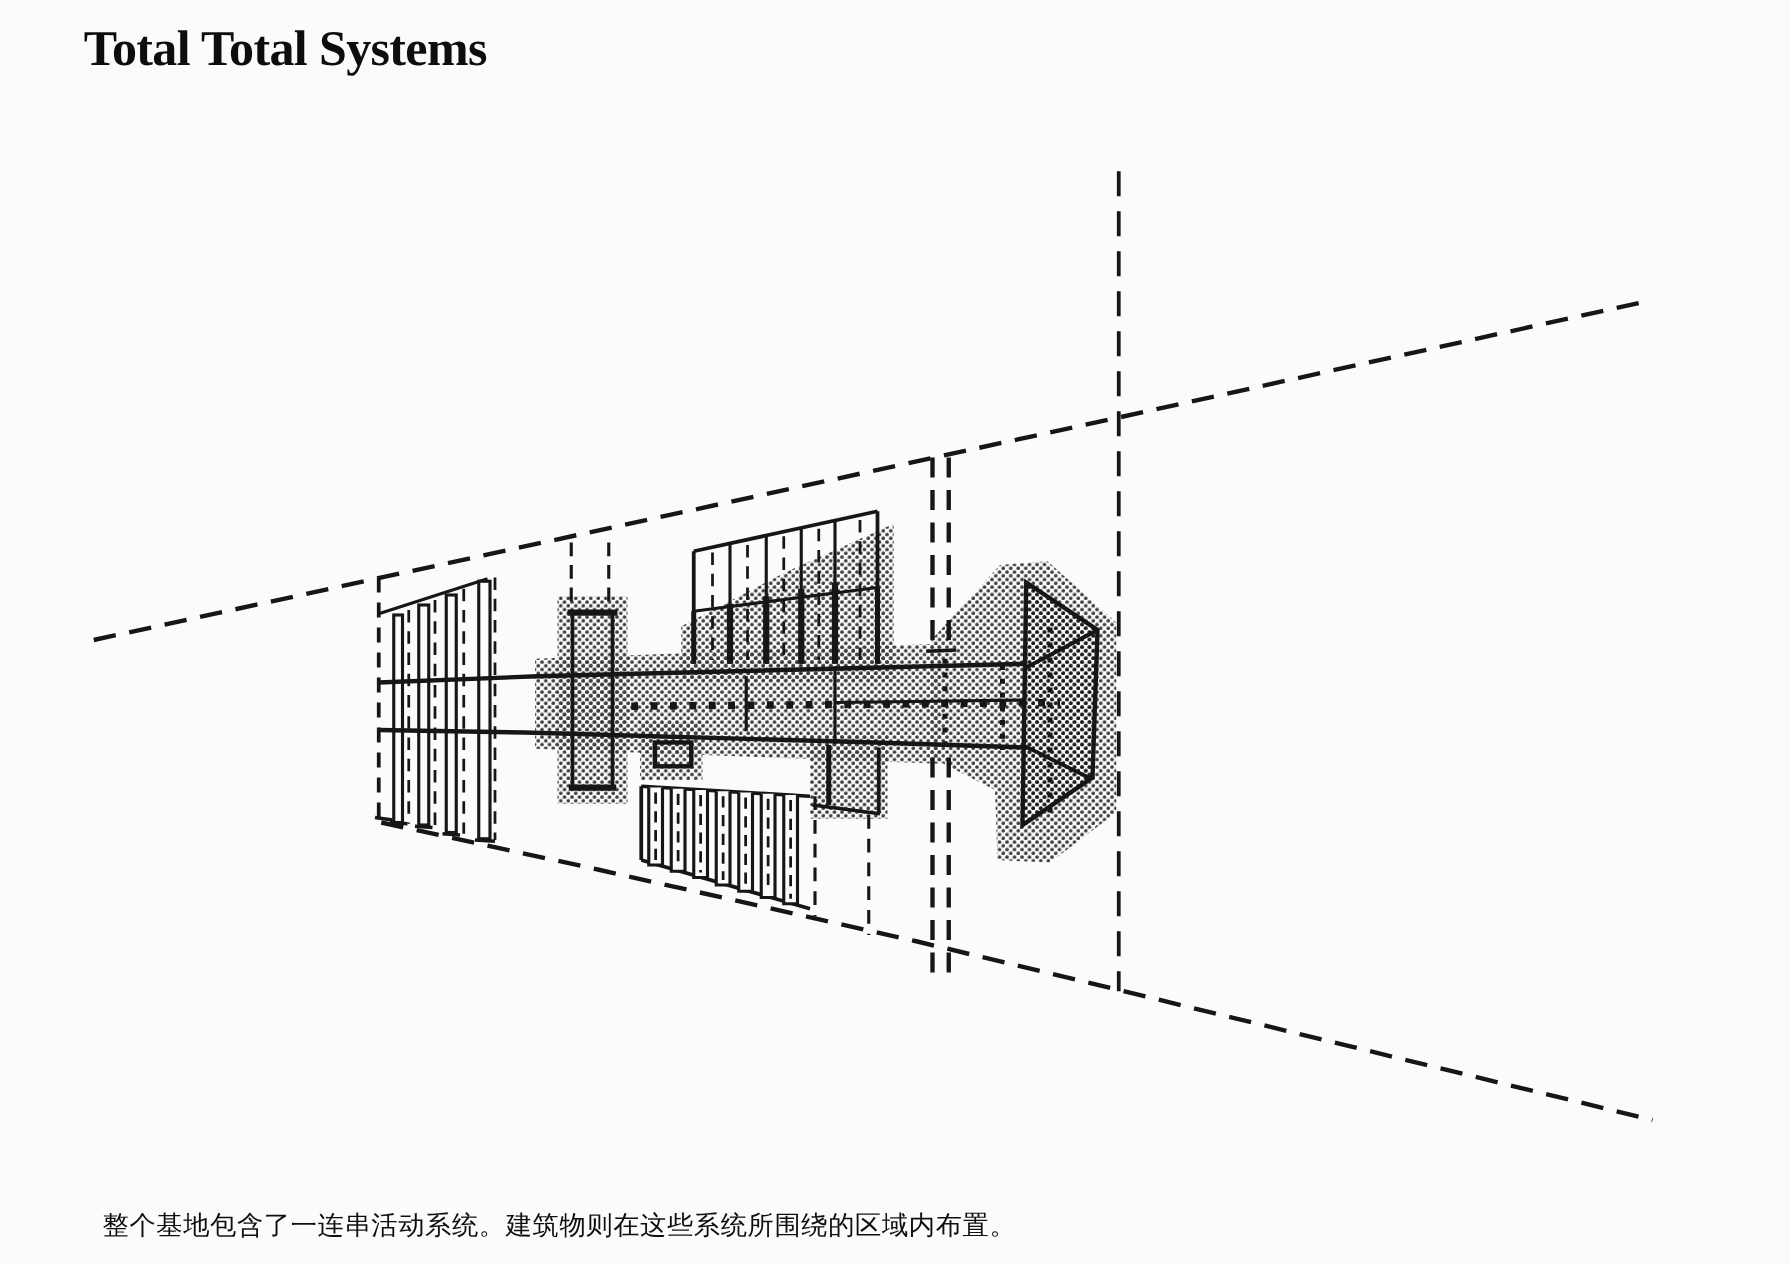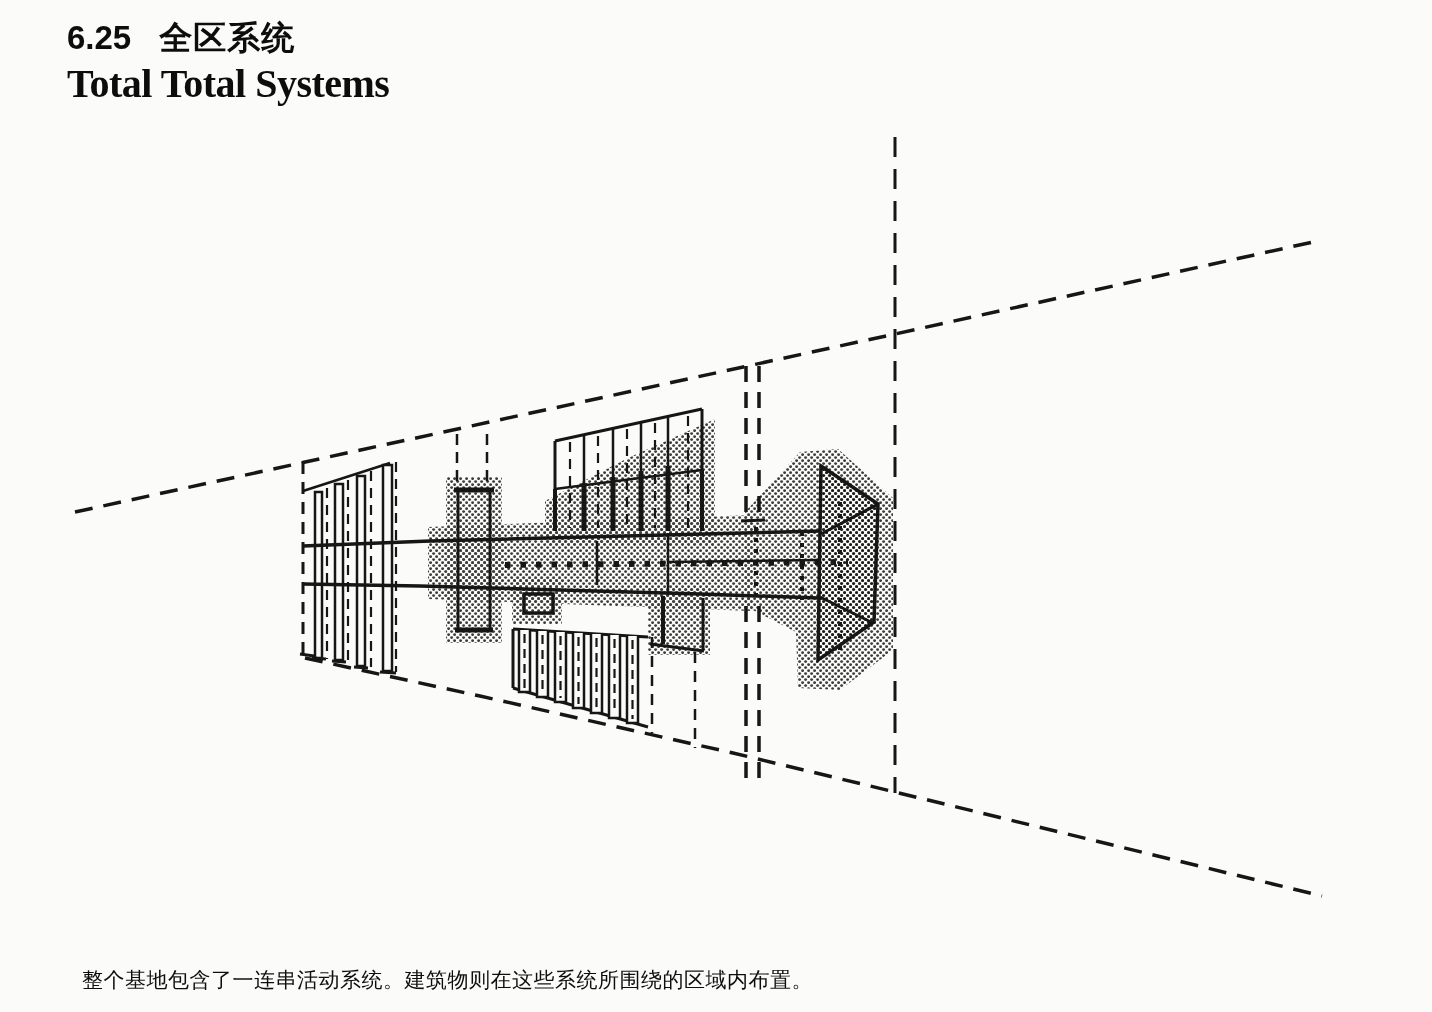--- a/index.html
+++ b/index.html
@@ -37,24 +37,20 @@
     font-size:21px;
     letter-spacing:0.5px;
     color:#0e0e0e;
   }
   svg.diagram{position:absolute;left:0;top:0;}
 </style>
 </head>
 <body>
 
 <div class="title-block">
-  <div class="title-row">
-    <span class="num">6.25</span>
-    <span class="zh">全区系统</span>
-  </div>
   <div class="title-en">Total Total Systems</div>
 </div>
 
 <svg class="diagram" width="1432" height="1012" viewBox="0 0 1432 1012">
   <defs>
     <pattern id="ht" width="6" height="6" patternUnits="userSpaceOnUse">
       <circle cx="1.6" cy="1.6" r="1.45" fill="#1c1c1c"></circle>
       <circle cx="4.6" cy="4.6" r="1.45" fill="#1c1c1c"></circle>
     </pattern>
   </defs>

